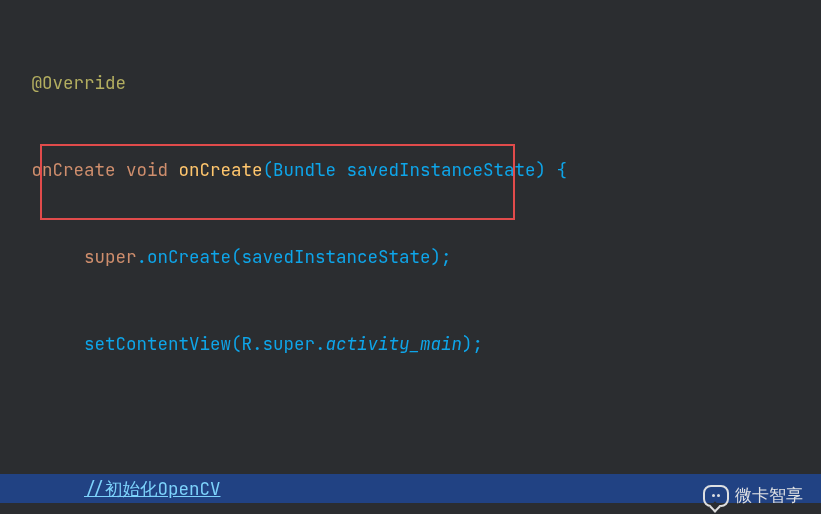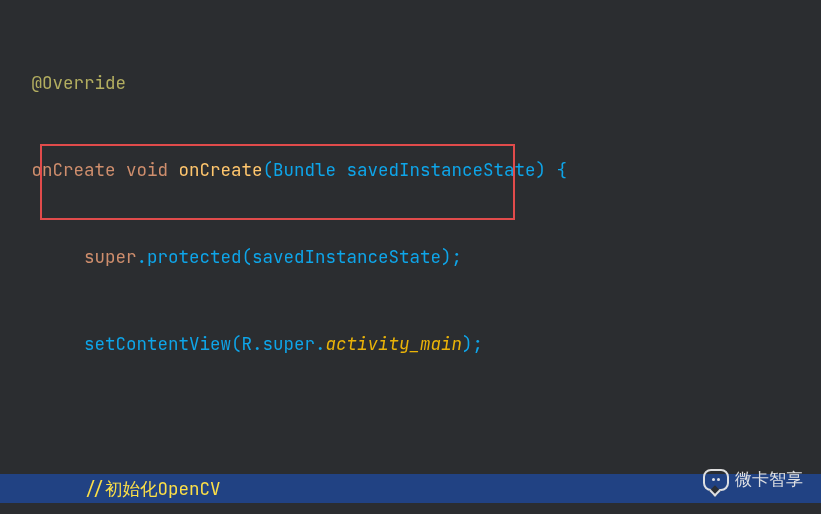--- a/index.html
+++ b/index.html
@@ -20,32 +20,32 @@
     position: relative;
   }
   .line { }
   .selected {
     background: #214283;
   }
   
   .ann { color: #b3ae60; } 
   .kw  { color: #cf8e6d; } 
   .fn  { color: #ffc66d; }
-  .fld { color: #eab308; font-style: italic; } 
-  .cmt { color: #fde047; }
+  .fld { color: #0ea5e9; font-style: italic; } 
+  .cmt { color: #7dd3fc; text-decoration: underline; }
   .txt { color: #0ea5e9; }
   .highlight-box {
     position: absolute;
     border: 2px solid #e14b4b;
     pointer-events: none;
   }
   .watermark {
     position: absolute;
     right: 18px;
-    bottom: 20px;
+    bottom: 4px;
     display: flex;
     align-items: center;
     gap: 6px;
     color: #e8e8e8;
     font-family: sans-serif;
     font-size: 17px;
     opacity: 0.95;
   }
   .watermark .bubble {
     width: 26px; height: 22px;
@@ -66,21 +66,21 @@
     background: #2b2d30;
   }
   .watermark .dot { width:3px; height:3px; background:#e8e8e8; border-radius:50%; }
 </style>
 </head>
 <body>
 
 <div class="code-area">
   <div class="line"><span>   </span><span class="ann">@Override</span></div>
   <div class="line"><span>   </span><span class="kw">onCreate</span><span> </span><span class="kw">void</span><span> </span><span class="fn">onCreate</span><span class="txt">(Bundle savedInstanceState) {</span></div>
-  <div class="line"><span>        </span><span class="kw">super</span><span class="txt">.protected(savedInstanceState);</span></div>
+  <div class="line"><span>        </span><span class="kw">super</span><span class="txt">.onCreate(savedInstanceState);</span></div>
   <div class="line"><span>        </span><span class="txt">setContentView(R.super.</span><span class="fld">activity_main</span><span class="txt">);</span></div>
   <div class="line"><span></span></div>
   <div class="line selected"><span>        </span><span class="cmt">//初始化OpenCV</span></div>
   
   <div class="line"><span></span></div>
   
   
   
   
   

